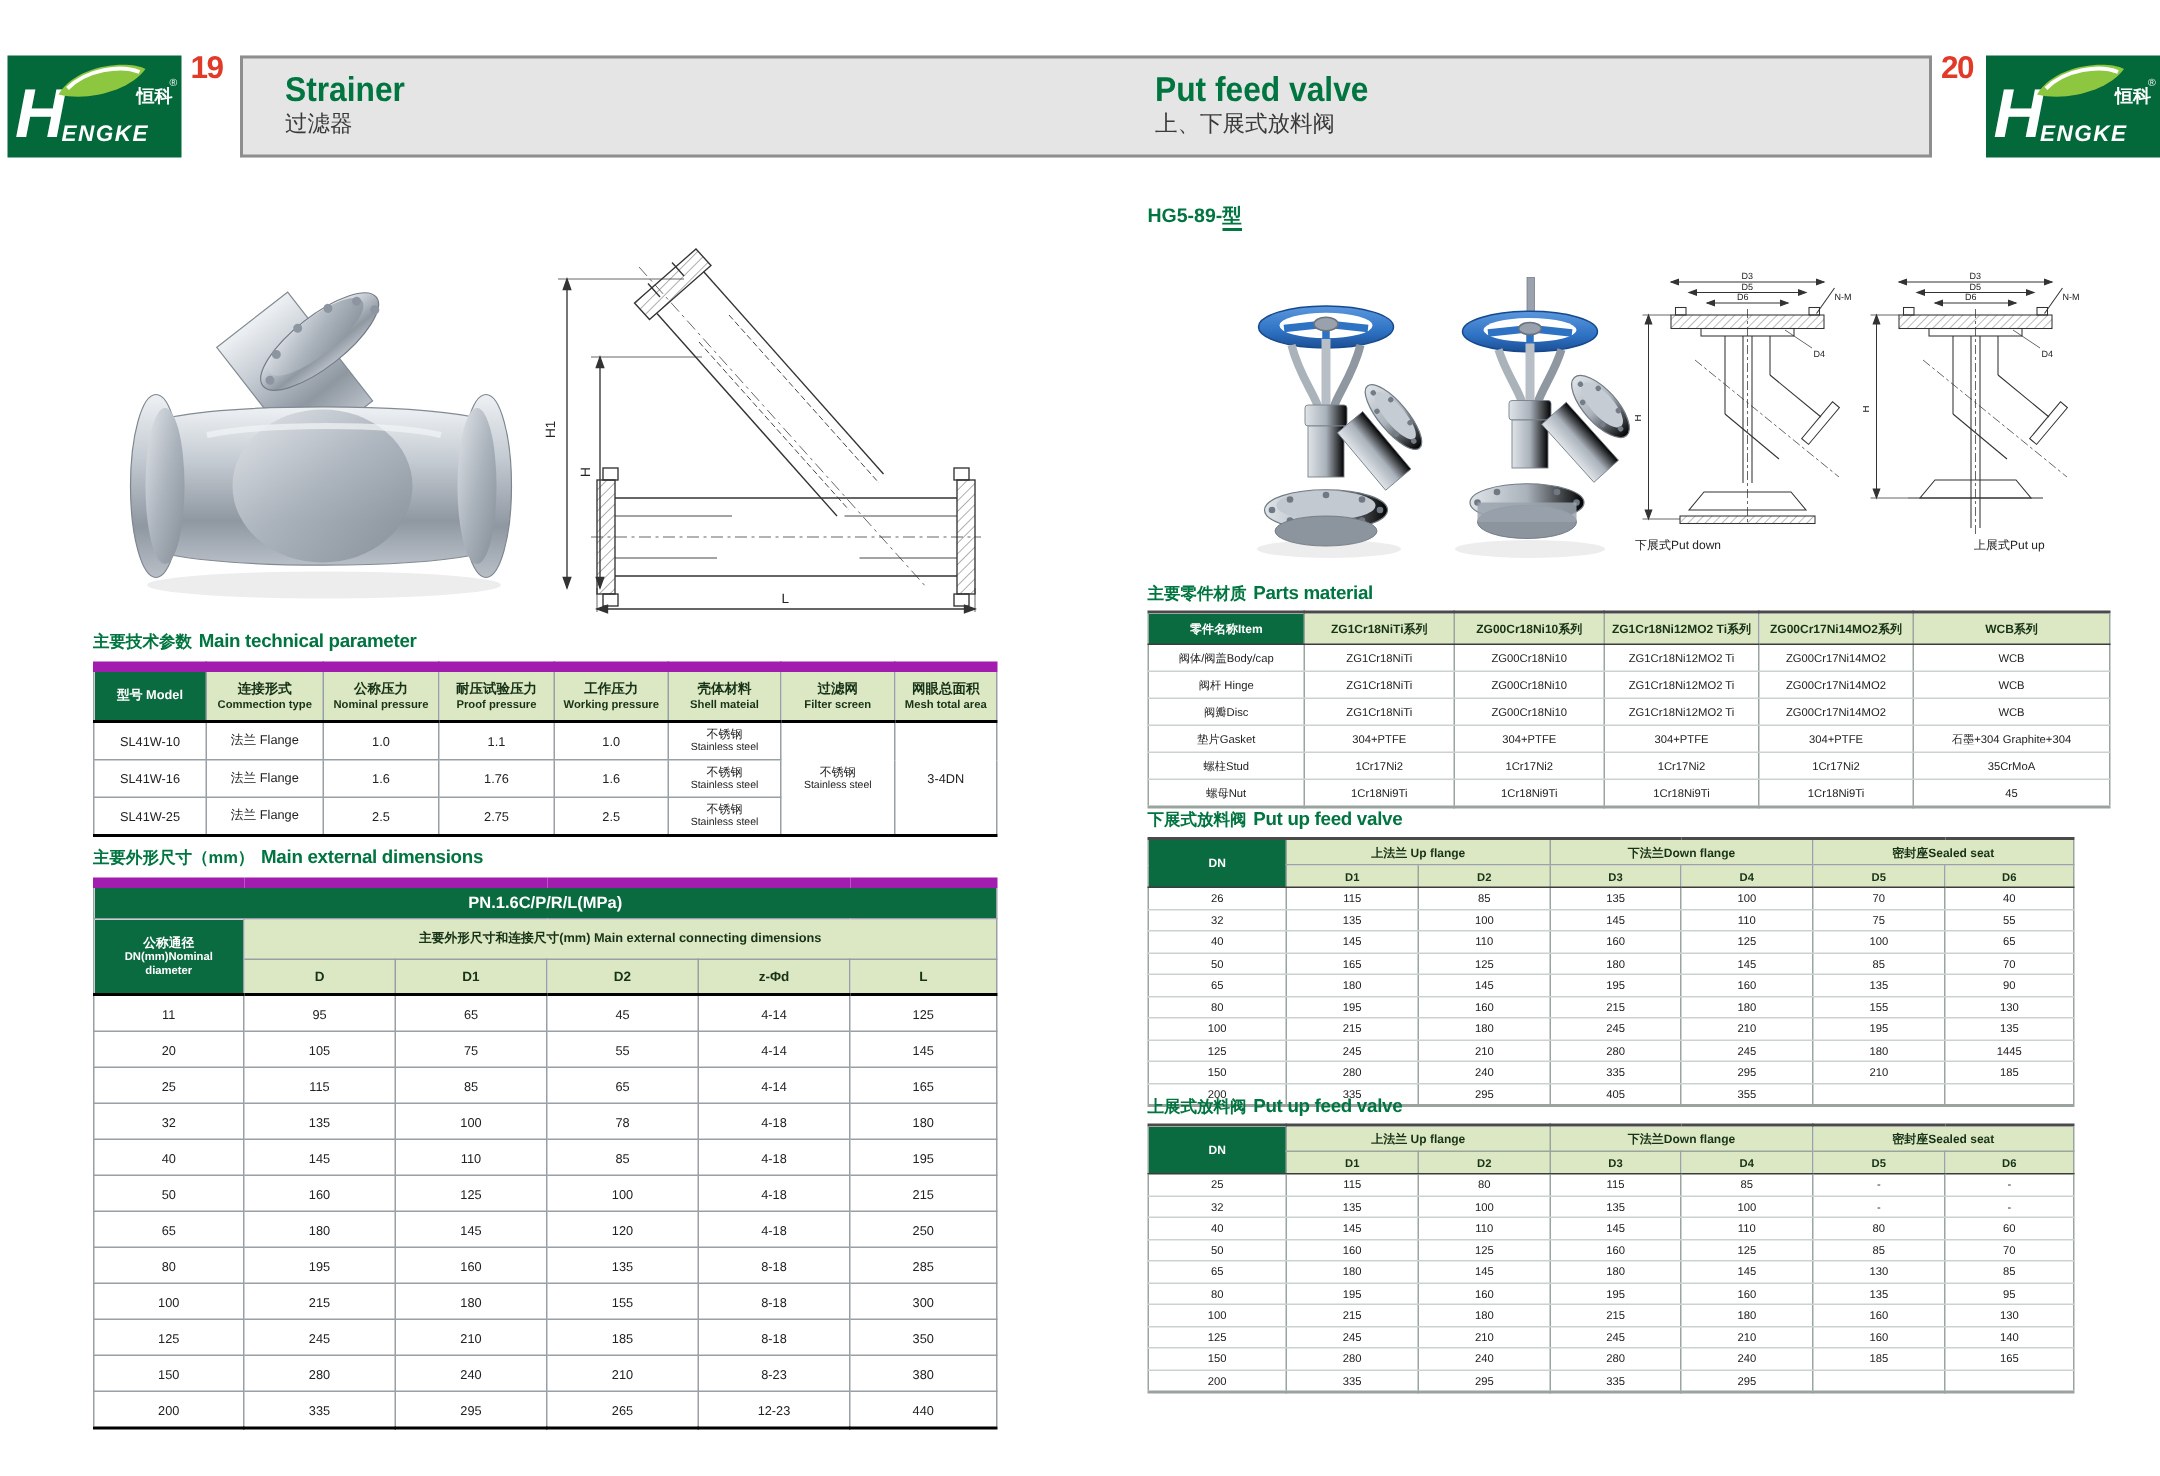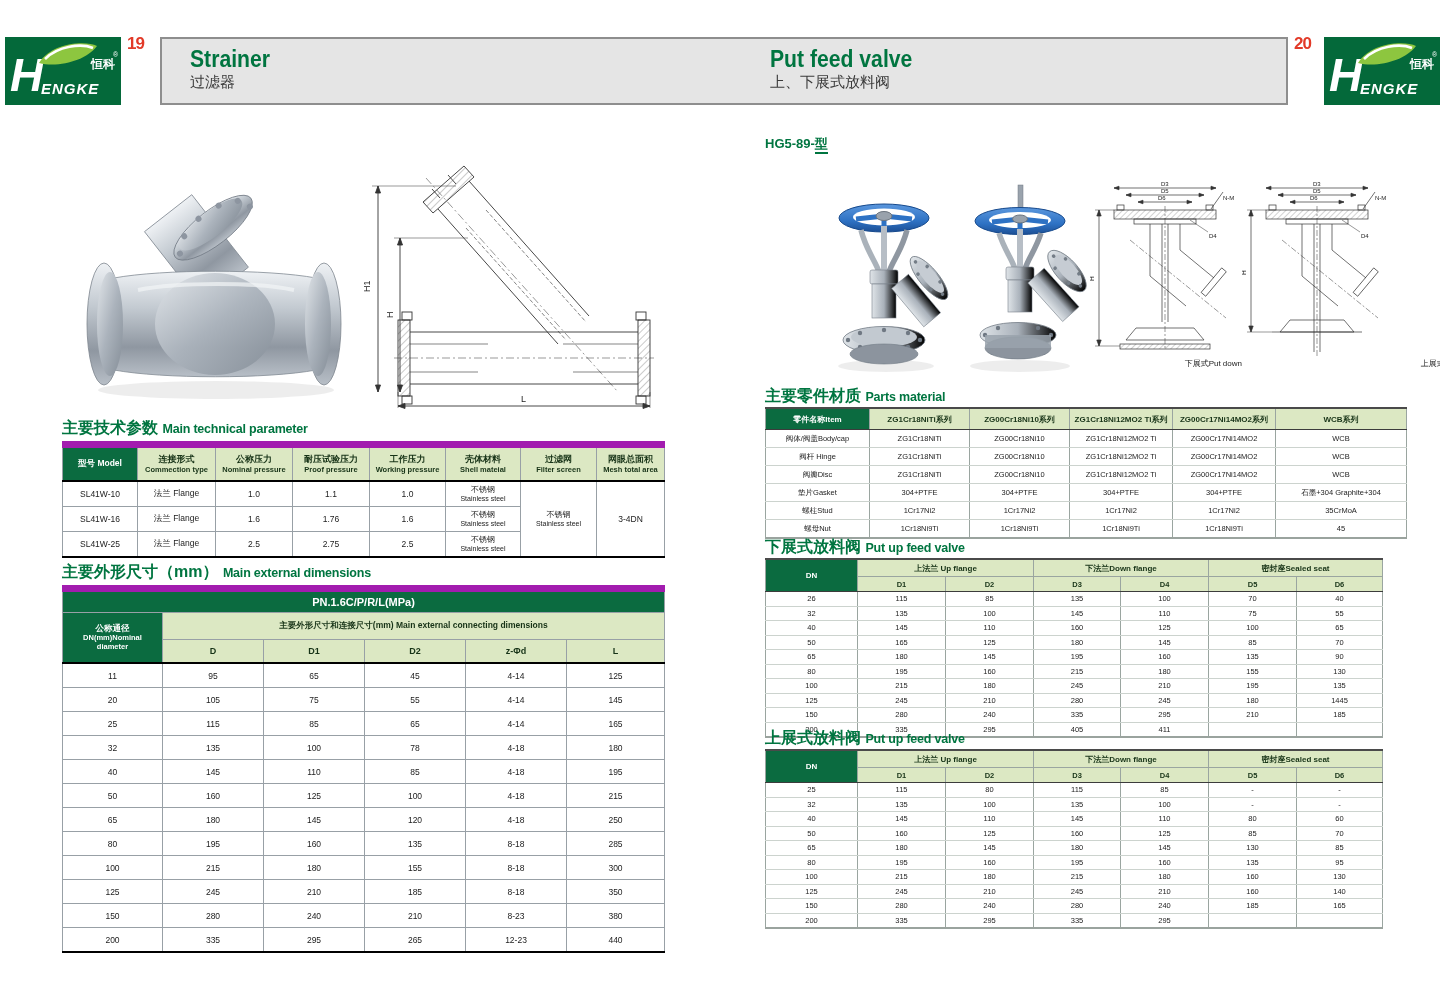--- a/index.html
+++ b/index.html
@@ -4,28 +4,28 @@
 <style>
   html,body{margin:0;padding:0;background:#fff;}
   .sheet{position:relative;width:1440px;height:984px;background:#fff;overflow:hidden;
          font-family:"Liberation Sans",sans-serif;color:#222;}
   .abs{position:absolute;}
 
   
   .logo-block{position:absolute;top:37px;width:116px;height:68px;background:#04693a;}
   .title-strip{position:absolute;left:160px;top:37px;width:1128px;height:68px;
                background:#e5e5e5;border:2px solid #8e8e8e;box-sizing:border-box;}
-  .page-num{position:absolute;top:34px;color:#e23a28;font-weight:bold;font-size:17px;letter-spacing:-1px;}
+  .page-num{position:absolute;top:34px;color:#e23a28;font-weight:bold;font-size:21px;letter-spacing:-1px;}
   .title-group{position:absolute;top:8px;}
   .t-en{color:#007540;font-weight:bold;font-size:23px;letter-spacing:0;line-height:1.05;transform:scaleX(.92);transform-origin:left;}
   .t-cn{color:#3a3a3a;font-size:15px;margin-top:2px;}
 
   
   .sec-title{position:absolute;white-space:nowrap;}
-  .sec-cn{color:#007540;font-weight:bold;font-size:16px;}
+  .sec-cn{color:#007540;font-weight:bold;font-size:11px;}
   .sec-en{color:#007540;font-weight:bold;font-size:12.5px;letter-spacing:-0.2px;}
 
   .model-line{position:absolute;color:#007540;font-weight:bold;font-size:13px;}
   .model-line .u{border-bottom:2px solid #007540;padding-bottom:1px;}
 
   
   table{border-collapse:collapse;table-layout:fixed;background:#fff;position:absolute;}
   th,td{padding:0;text-align:center;vertical-align:middle;overflow:hidden;}
   .hdark{background:#0b6b40;color:#fff;font-weight:bold;}
   .hlight{background:#dce8c3;color:#173317;}
@@ -60,21 +60,21 @@
   .tp thead th{height:20px;font-size:8px;}
   .tp td{height:17px;}
 
   .t-dn{width:618px;left:765px;font-size:7.5px;}
   .t-dn .grow th{height:16px;font-size:8px;}
   .t-dn .crow th{height:14px;font-size:7.5px;}
   .t-dn td{height:13.5px;}
   .t-down{top:558px;}
   .t-up{top:749px;}
 
-  .caption{position:absolute;font-size:8px;color:#222;text-align:right;width:152px;}
+  .caption{position:absolute;font-size:8px;color:#222;text-align:left;width:152px;}
 
   svg text{font-family:"Liberation Sans",sans-serif;}
 </style>
 </head>
 <body>
 
 <div class="sheet">
 
   <div class="logo-block" style="left:5px;">
     <svg width="116" height="68" viewBox="0 0 116 68">
@@ -805,21 +805,21 @@
           <td>335</td>
           <td>295</td>
           <td>210</td>
           <td>185</td>
         </tr>
         <tr>
           <td>200</td>
           <td>335</td>
           <td>295</td>
           <td>405</td>
-          <td>411</td>
+          <td>355</td>
           <td></td>
           <td></td>
         </tr>
       </tbody>
   </table>
 
   <div class="sec-title" style="left:765px;top:728px;">
     <span class="sec-cn">上展式放料阀</span>
     <span class="sec-en">Put up feed valve</span>
   </div>

